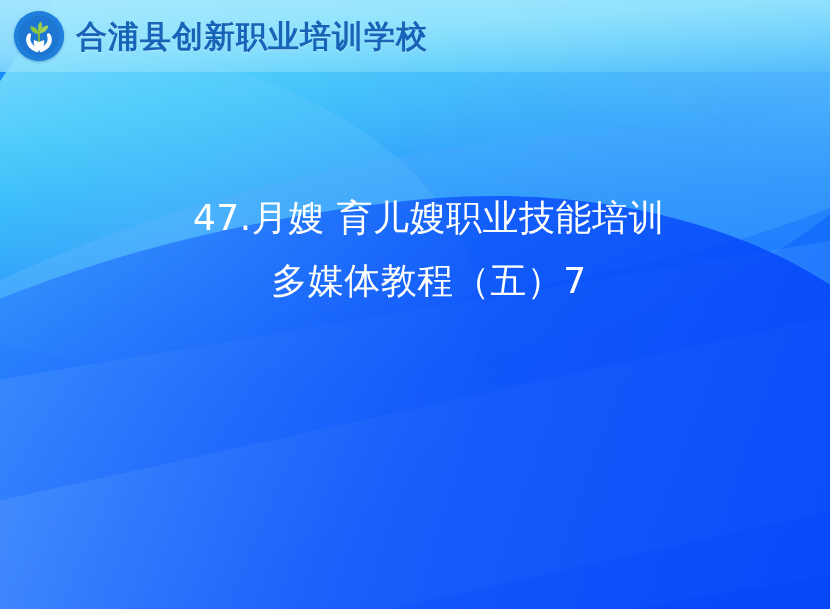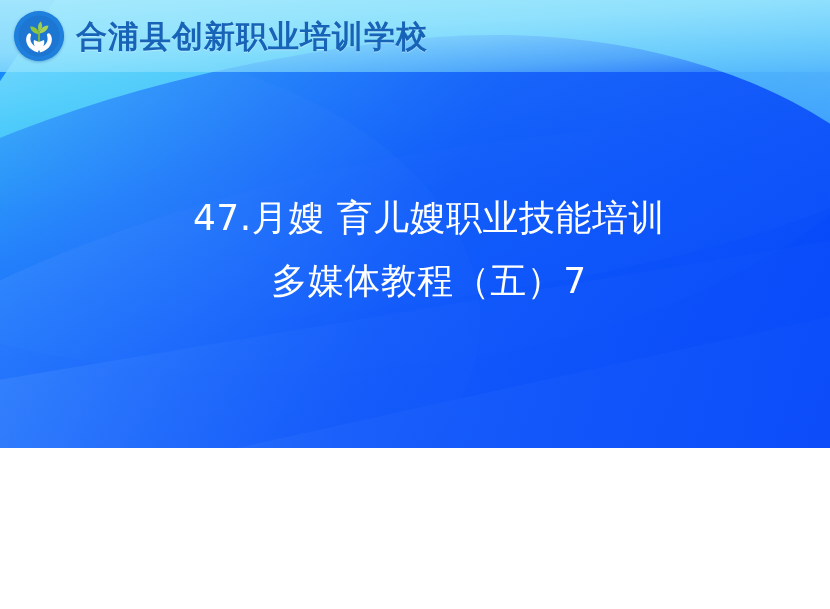--- a/index.html
+++ b/index.html
@@ -9,21 +9,21 @@
     background: #ffffff;
   }
   body {
     font-family: "Liberation Sans", "DejaVu Sans", sans-serif;
   }
 
   
   .slide {
     position: relative;
     width: 830px;
-    height: 448px;
+    height: 609px;
     overflow: hidden;
     background: #0a6afc;
     user-select: none;
   }
 
   
   .bg-base {
     position: absolute;
     inset: 0;
     background:

